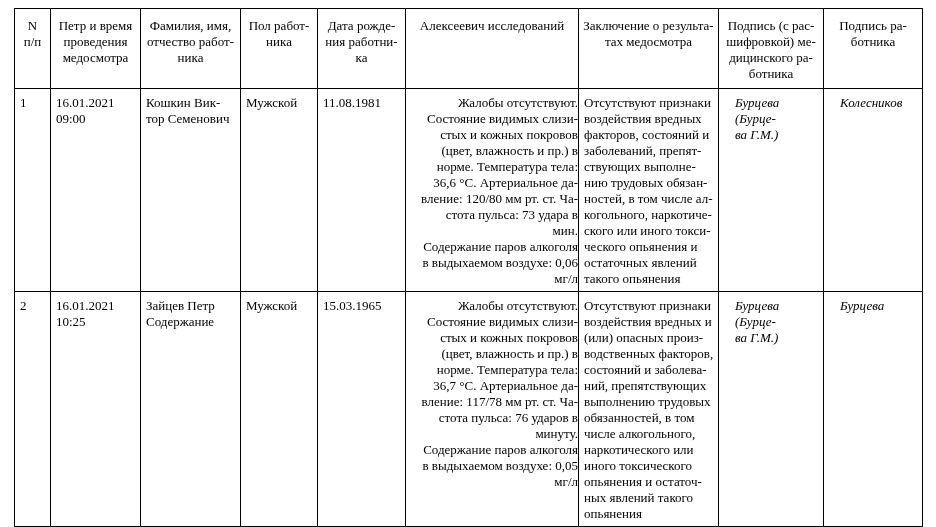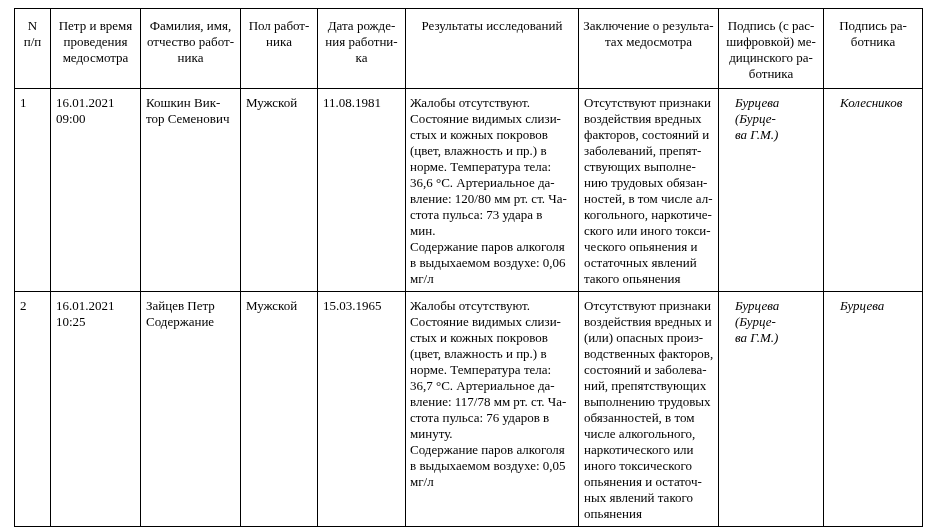--- a/index.html
+++ b/index.html
@@ -27,21 +27,21 @@
   }
   .doc-table th {
     font-weight: normal;
     text-align: center;
     padding: 9px 3px 2px 3px;
   }
   .doc-table td {
     text-align: left;
     padding: 6px 2px 4px 5px;
   }
-  .doc-table td.tight { padding-left: 4px; padding-right: 0; }
+  .doc-table td.tight { padding-left: 4px; padding-right: 0; text-align: right; }
   .doc-table td.sig { font-style: italic; padding-left: 16px; }
 </style>
 </head>
 <body>
 
 <table class="doc-table">
   <colgroup>
     <col style="width:36px">
       <col style="width:90px">
       <col style="width:100px">
@@ -60,21 +60,21 @@
 проведения
 медосмотра</th>
       <th>Фамилия, имя,
 отчество работ-
 ника</th>
       <th>Пол работ-
 ника</th>
       <th>Дата рожде-
 ния работни-
 ка</th>
-      <th>Результаты исследований</th>
+      <th>Алексеевич исследований</th>
       <th>Заключение о результа-
 тах медосмотра</th>
       <th>Подпись (с рас-
 шифровкой) ме-
 дицинского ра-
 ботника</th>
       <th>Подпись ра-
 ботника</th>
     </tr>
   </thead>

